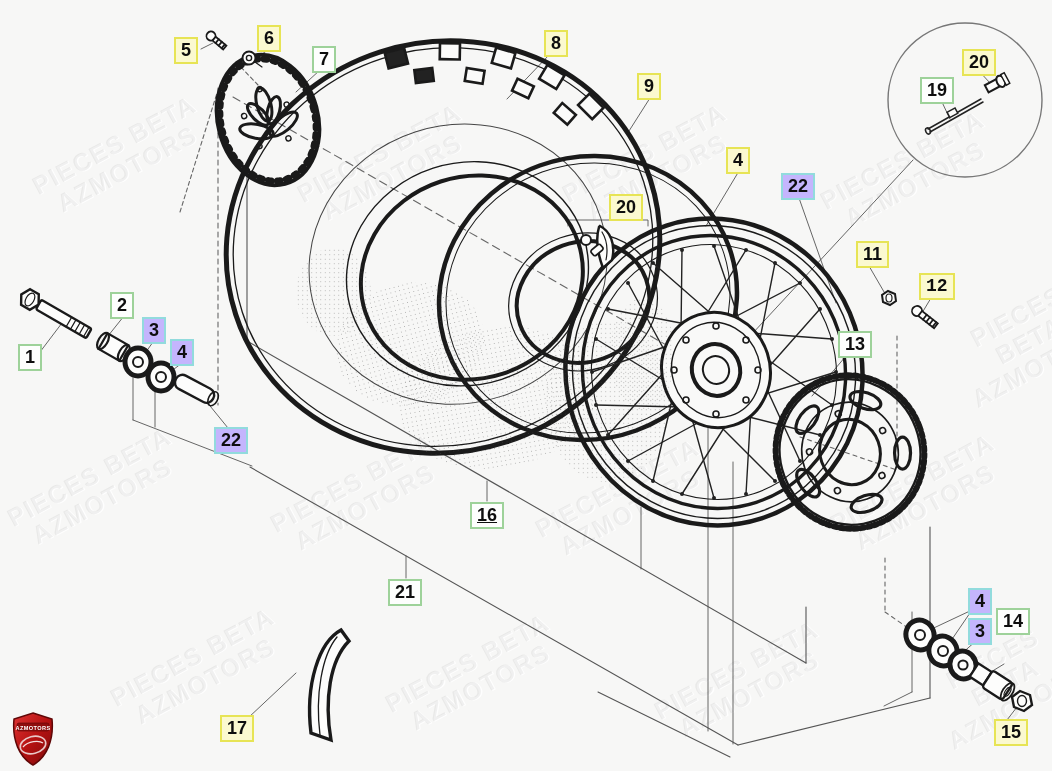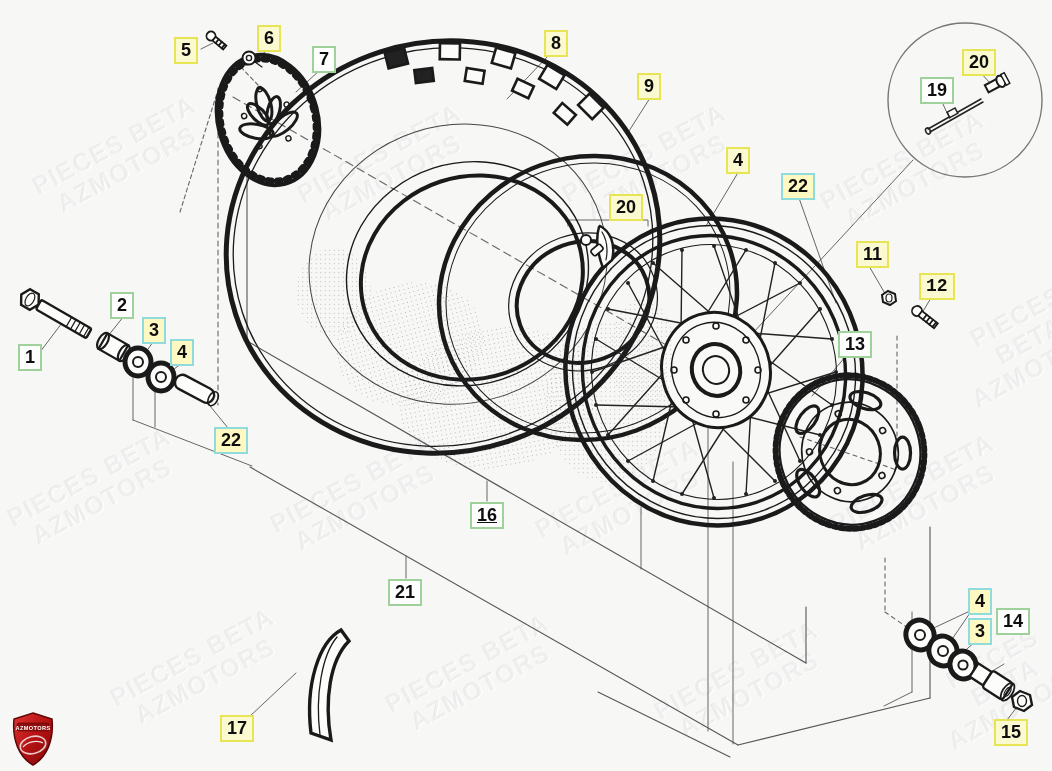--- a/index.html
+++ b/index.html
@@ -6,21 +6,21 @@
   #stage{position:relative;width:1052px;height:771px;background:#f7f7f6;overflow:hidden;
          font-family:"Liberation Sans",sans-serif;}
   svg{position:absolute;left:0;top:0;}
   .wm{position:absolute;transform:rotate(-28deg);color:rgba(70,70,70,0.075);
       font:700 25px/1.08 "Liberation Sans",sans-serif;letter-spacing:1.5px;text-align:center;
       text-shadow:1px 1px 0 rgba(255,255,255,0.85);pointer-events:none;user-select:none;}
   .callout{position:absolute;font:700 18px/1 "Liberation Sans",sans-serif;color:#0e0e0e;
       padding:2px 5px 3px;border:2px solid;white-space:nowrap;z-index:5;}
   .callout.yellow{background:#fbf9d0;border-color:#e7e455;}
   .callout.green{background:#fdfefd;border-color:#9ed29a;}
-  .callout.cyan{background:#fef9c3;border-color:#92dbdd;}
+  .callout.cyan{background:#c4b5fd;border-color:#92dbdd;}
   .dots{position:absolute;border-radius:50%;
       background-image:radial-gradient(#4a4a4a 0.7px, transparent 0.9px);
       background-size:4.5px 4.5px;opacity:.42;z-index:2;}
   #logo{position:absolute;left:10px;top:712px;width:46px;height:54px;z-index:6;}
 </style>
 </head>
 <body>
 
 <div id="stage">
 

